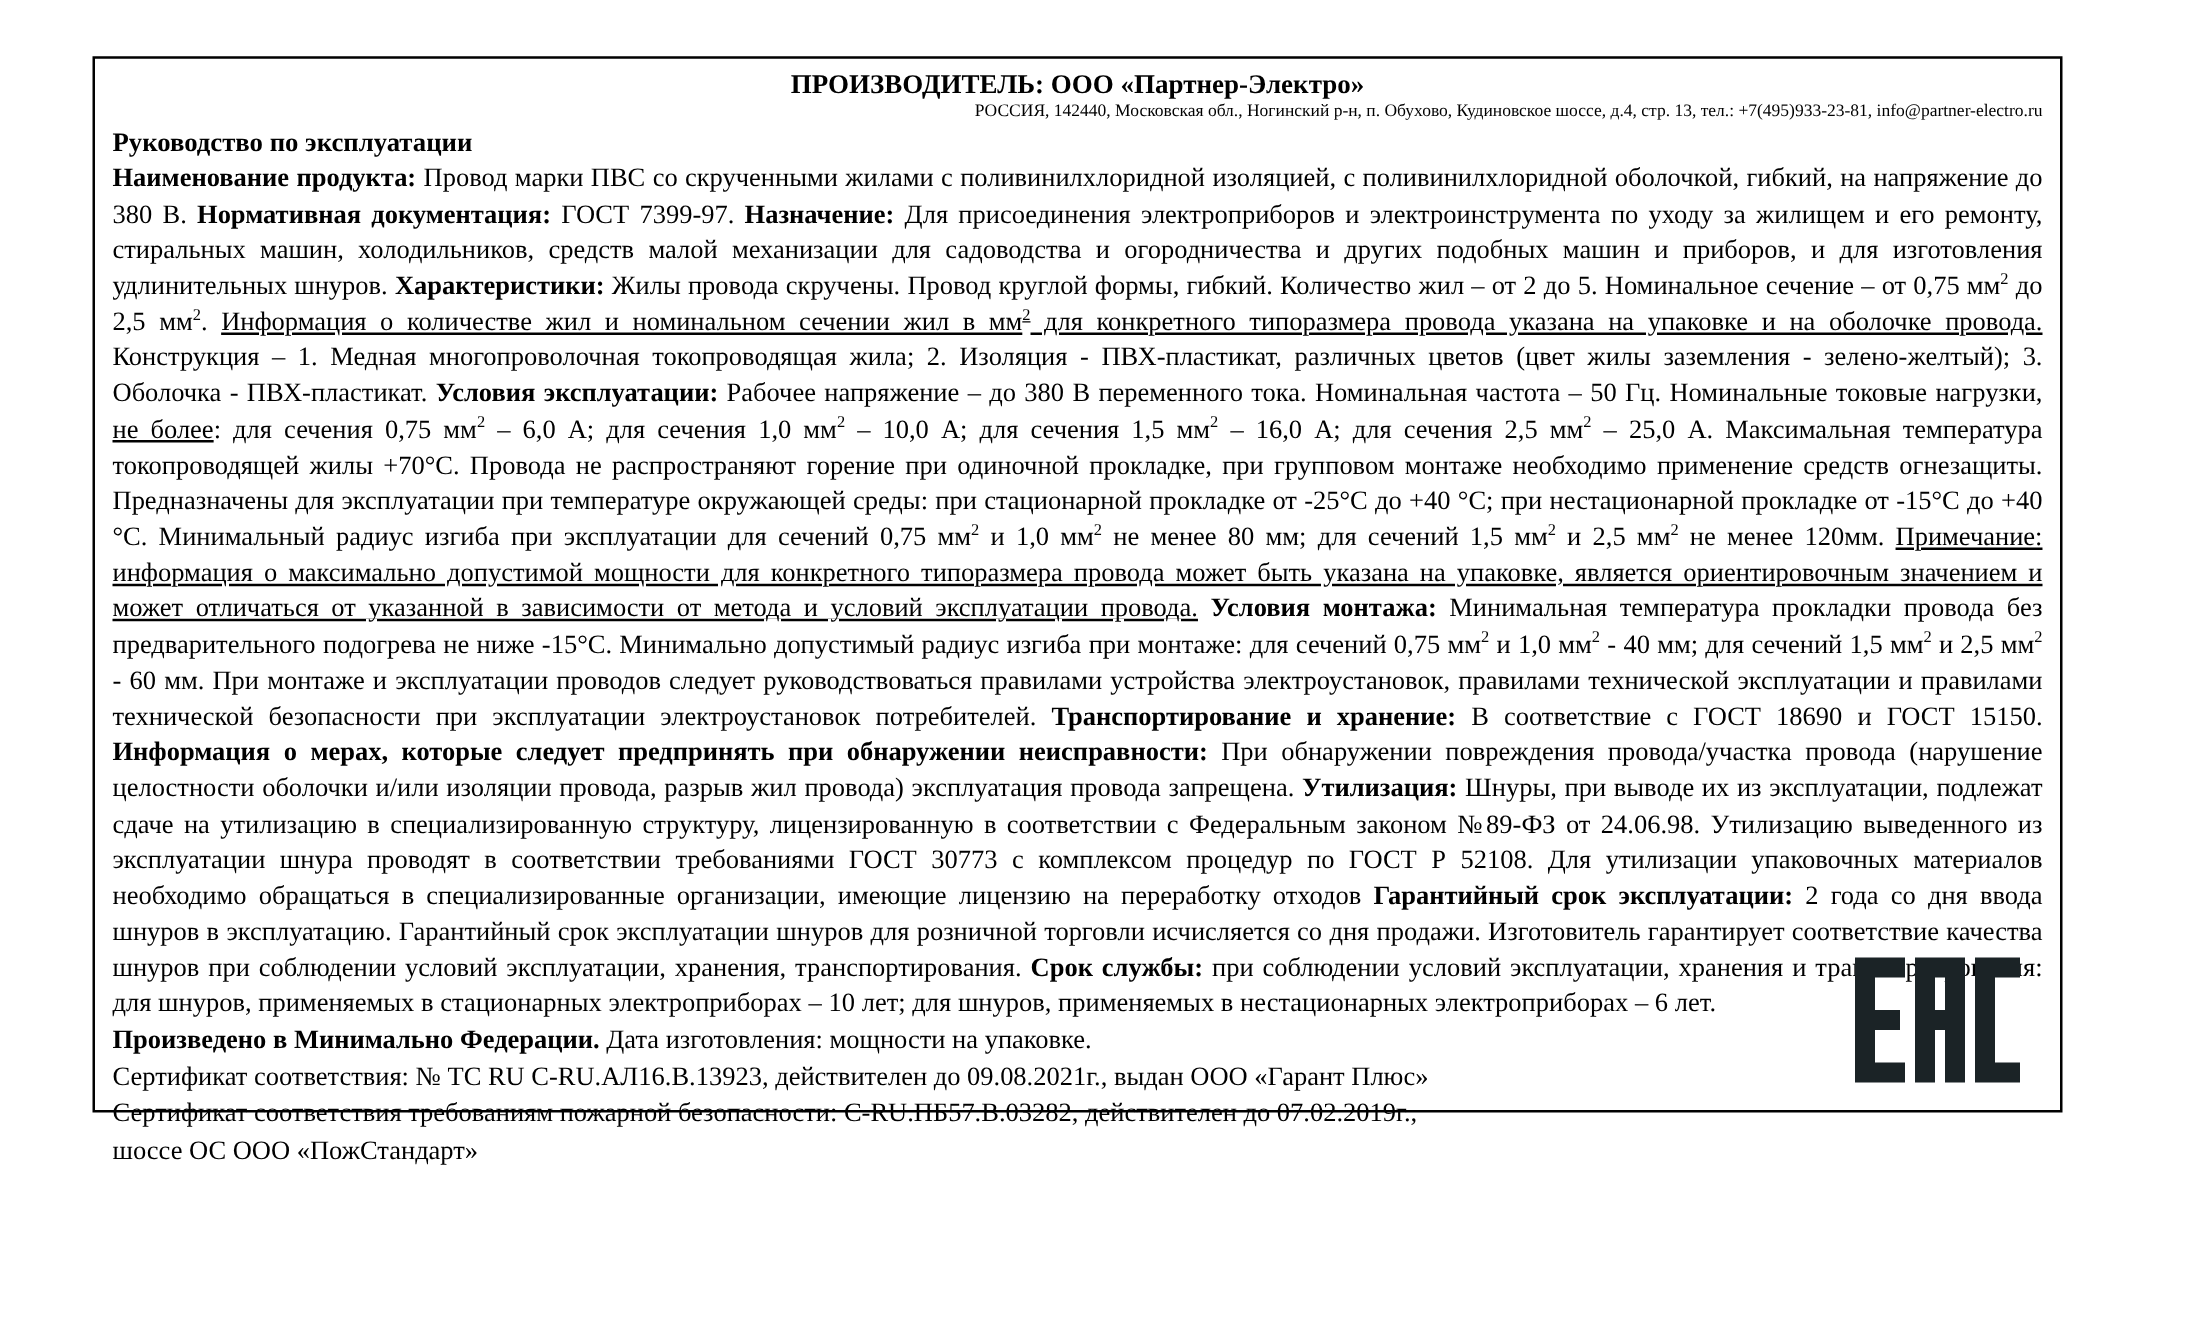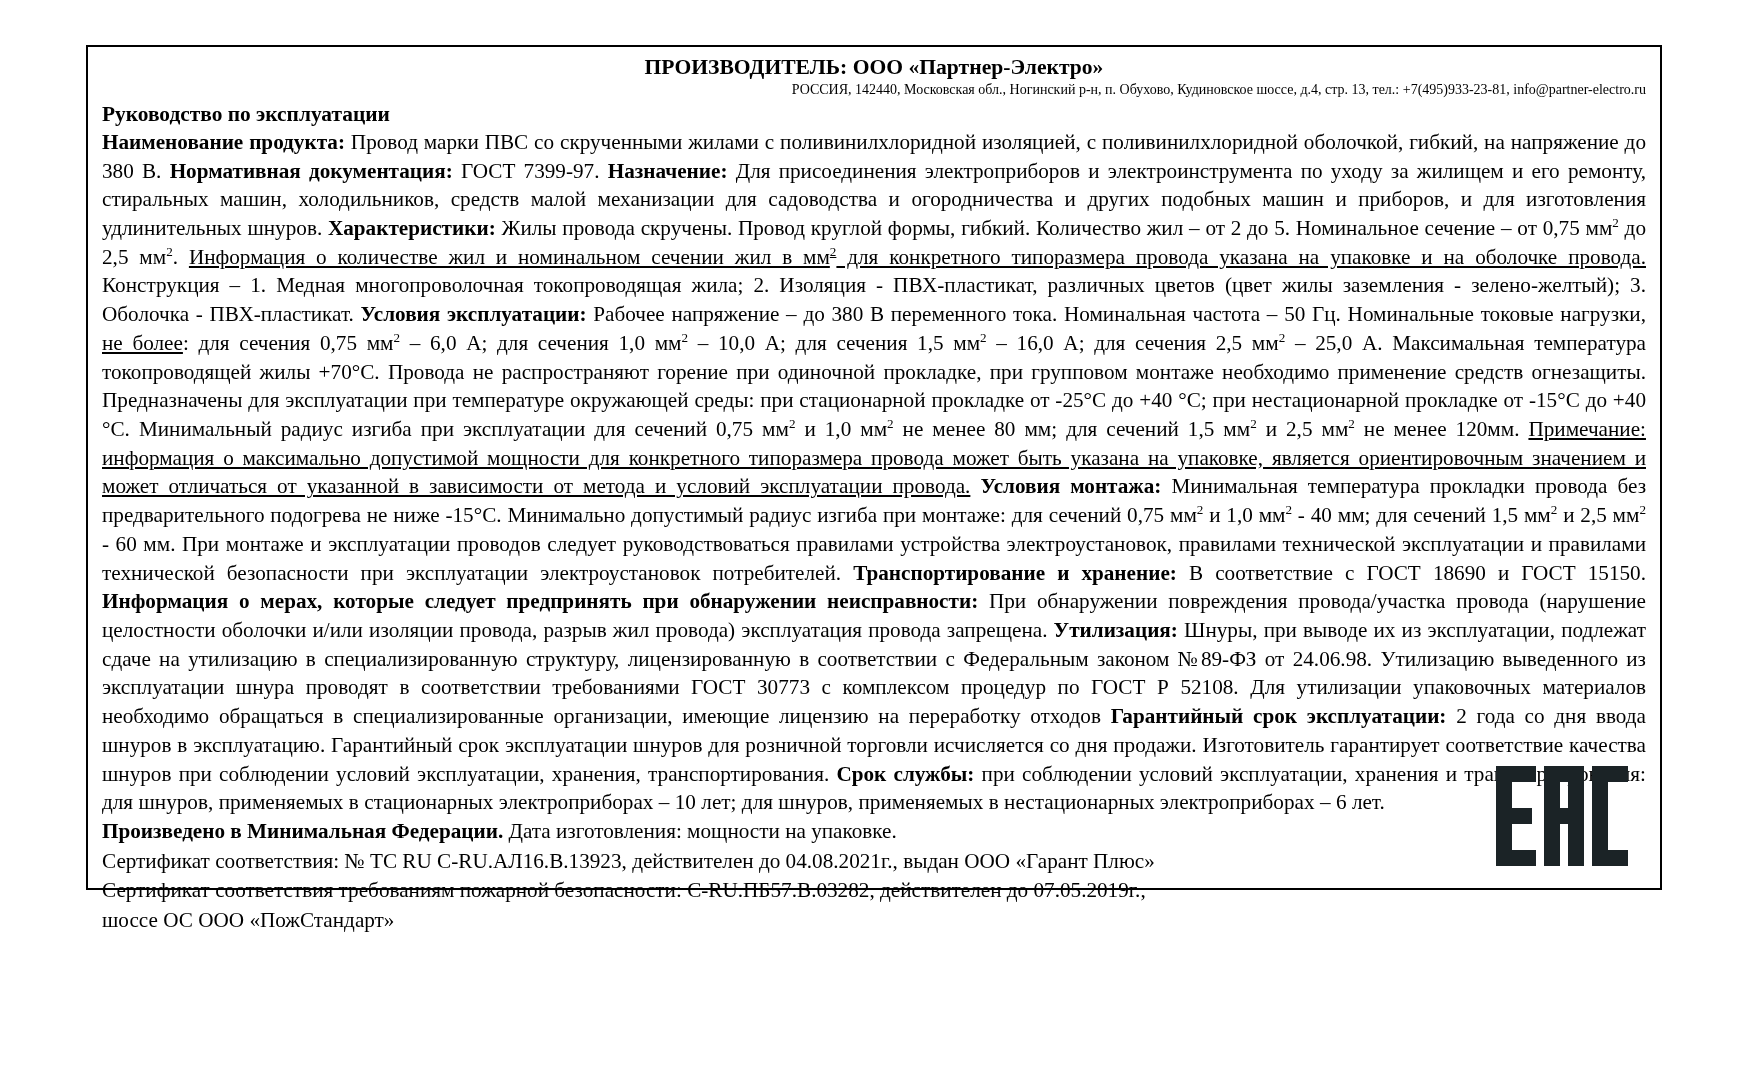--- a/index.html
+++ b/index.html
@@ -10,21 +10,21 @@
   }
   body {
     width: 1748px;
     height: 1070px;
     font-family: "Liberation Serif", "DejaVu Serif", serif;
     color: #000000;
     overflow: hidden;
   }
   #sheet {
     position: absolute;
-    left: 86px;
+    left: 74px;
     top: 45px;
     width: 1576px;
     height: 845px;
     border: 2px solid #000000;
     box-sizing: border-box;
     padding: 6px 14px 4px 14px;
   }
   .doc-body {
     font-size: 21.2px;
     line-height: 1.355;
@@ -83,23 +83,23 @@
 
   <div class="hdr-manual">Руководство по эксплуатации</div>
 
   <div class="doc-body">
 
     <b>Наименование продукта:</b><span> Провод марки ПВС со скрученными жилами с поливинилхлоридной изоляцией, с поливинилхлоридной оболочкой, гибкий, на напряжение до 380 В. </span><b>Нормативная документация:</b><span> ГОСТ 7399-97. </span><b>Назначение:</b><span> Для присоединения электроприборов и электроинструмента по уходу за жилищем и его ремонту, стиральных машин, холодильников, средств малой механизации для садоводства и огородничества и других подобных машин и приборов, и для изготовления удлинительных шнуров. </span><b>Характеристики:</b><span> Жилы провода скручены. Провод круглой формы, гибкий. Количество жил – от 2 до 5. Номинальное сечение – от 0,75 мм</span><sup>2</sup><span> до 2,5 мм</span><sup>2</sup><span>. </span><span class="u">Информация о количестве жил и номинальном сечении жил в мм</span><sup class="u">2</sup><span class="u"> для конкретного типоразмера провода указана на упаковке и на оболочке провода.</span><span> Конструкция – 1. Медная многопроволочная токопроводящая жила; 2. Изоляция - ПВХ-пластикат, различных цветов (цвет жилы заземления - зелено-желтый); 3. Оболочка - ПВХ-пластикат. </span><b>Условия эксплуатации:</b><span> Рабочее напряжение – до 380 В переменного тока. Номинальная частота – 50 Гц. Номинальные токовые нагрузки, </span><span class="u">не более</span><span>: для сечения 0,75 мм</span><sup>2</sup><span> – 6,0 А; для сечения 1,0 мм</span><sup>2</sup><span> – 10,0 А; для сечения 1,5 мм</span><sup>2</sup><span> – 16,0 А; для сечения 2,5 мм</span><sup>2</sup><span> – 25,0 А. Максимальная температура токопроводящей жилы +70°С. Провода не распространяют горение при одиночной прокладке, при групповом монтаже необходимо применение средств огнезащиты. Предназначены для эксплуатации при температуре окружающей среды: при стационарной прокладке от -25°С до +40 °С; при нестационарной прокладке от -15°С до +40 °С. Минимальный радиус изгиба при эксплуатации для сечений 0,75 мм</span><sup>2</sup><span> и 1,0 мм</span><sup>2</sup><span> не менее 80 мм; для сечений 1,5 мм</span><sup>2</sup><span> и 2,5 мм</span><sup>2</sup><span> не менее 120мм. </span><span class="u">Примечание: информация о максимально допустимой мощности для конкретного типоразмера провода может быть указана на упаковке, является ориентировочным значением и может отличаться от указанной в зависимости от метода и условий эксплуатации провода.</span><span> </span><b>Условия монтажа:</b><span> Минимальная температура прокладки провода без предварительного подогрева не ниже -15°С. Минимально допустимый радиус изгиба при монтаже: для сечений 0,75 мм</span><sup>2</sup><span> и 1,0 мм</span><sup>2</sup><span> - 40 мм; для сечений 1,5 мм</span><sup>2</sup><span> и 2,5 мм</span><sup>2</sup><span> - 60 мм. При монтаже и эксплуатации проводов следует руководствоваться правилами устройства электроустановок, правилами технической эксплуатации и правилами технической безопасности при эксплуатации электроустановок потребителей. </span><b>Транспортирование и хранение:</b><span> В соответствие с ГОСТ 18690 и ГОСТ 15150. </span><b>Информация о мерах, которые следует предпринять при обнаружении неисправности:</b><span> При обнаружении повреждения провода/участка провода (нарушение целостности оболочки и/или изоляции провода, разрыв жил провода) эксплуатация провода запрещена. </span><b>Утилизация:</b><span> Шнуры, при выводе их из эксплуатации, подлежат сдаче на утилизацию в специализированную структуру, лицензированную в соответствии с Федеральным законом №89-ФЗ от 24.06.98. Утилизацию выведенного из эксплуатации шнура проводят в соответствии требованиями ГОСТ 30773 с комплексом процедур по ГОСТ Р 52108. Для утилизации упаковочных материалов необходимо обращаться в специализированные организации, имеющие лицензию на переработку отходов </span><b>Гарантийный срок эксплуатации:</b><span> 2 года со дня ввода шнуров в эксплуатацию. Гарантийный срок эксплуатации шнуров для розничной торговли исчисляется со дня продажи. Изготовитель гарантирует соответствие качества шнуров при соблюдении условий эксплуатации, хранения, транспортирования. </span><b>Срок службы:</b><span> при соблюдении условий эксплуатации, хранения и транспортирования: для шнуров, применяемых в стационарных электроприборах – 10 лет; для шнуров, применяемых в нестационарных электроприборах – 6 лет.</span>
 
   </div>
 
   <div class="tail-block">
-    <span class="tail-line"><b>Произведено в Минимальная Федерации.</b><span> Дата изготовления: мощности на упаковке.</span></span>
-    <span class="tail-line">Сертификат соответствия: № ТС RU C-RU.АЛ16.В.13923, действителен до 04.08.2021г., выдан ООО «Гарант Плюс»</span>
-    <span class="tail-line">Сертификат соответствия требованиям пожарной безопасности: C-RU.ПБ57.В.03282, действителен до 07.05.2019г.,</span>
+    <span class="tail-line"><b>Произведено в Минимально Федерации.</b><span> Дата изготовления: мощности на упаковке.</span></span>
+    <span class="tail-line">Сертификат соответствия: № ТС RU C-RU.АЛ16.В.13923, действителен до 09.08.2021г., выдан ООО «Гарант Плюс»</span>
+    <span class="tail-line">Сертификат соответствия требованиям пожарной безопасности: C-RU.ПБ57.В.03282, действителен до 07.02.2019г.,</span>
     <span class="tail-line">шоссе ОС ООО «ПожСтандарт»</span>
   </div>
 
   <div id="eac-mark">
     <svg viewBox="0 0 140 108" xmlns="http://www.w3.org/2000/svg" aria-label="EAC">
 
       <path fill="#1b2326" d="M4,4 H44 V20 H20 V46 H40 V62 H20 V88 H44 V104 H4 Z"></path>
 
       <path fill="#1b2326" d="M52,4 H92 V104 H76 V62 H68 V104 H52 Z M68,20 V46 H76 V20 Z"></path>
 

